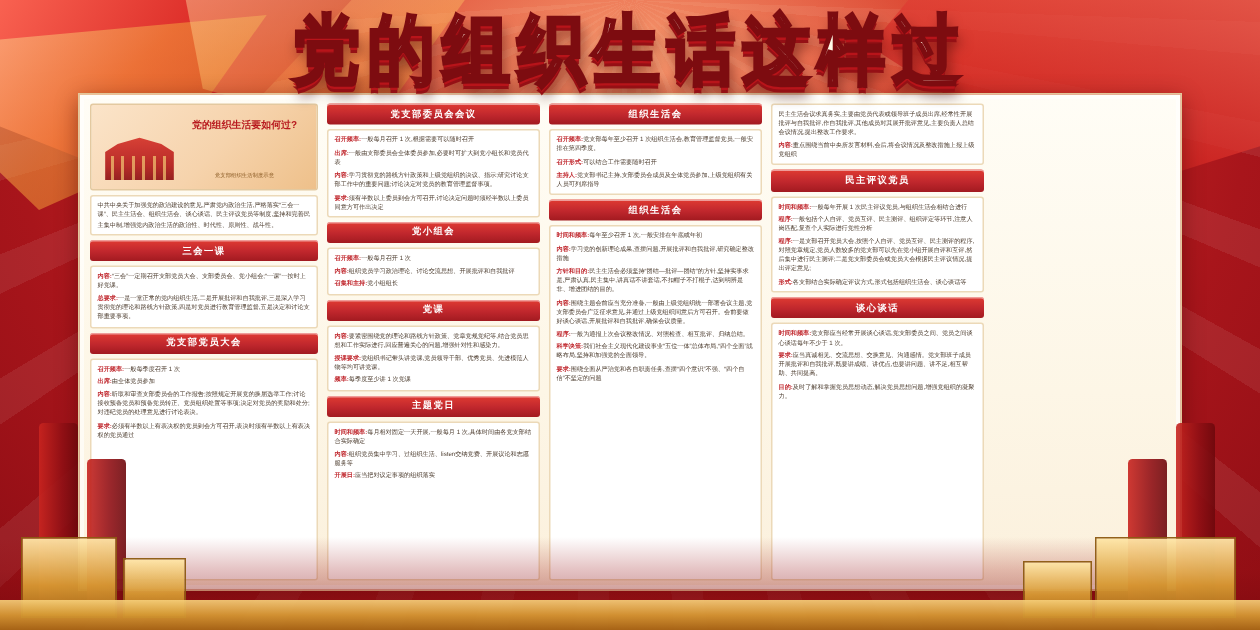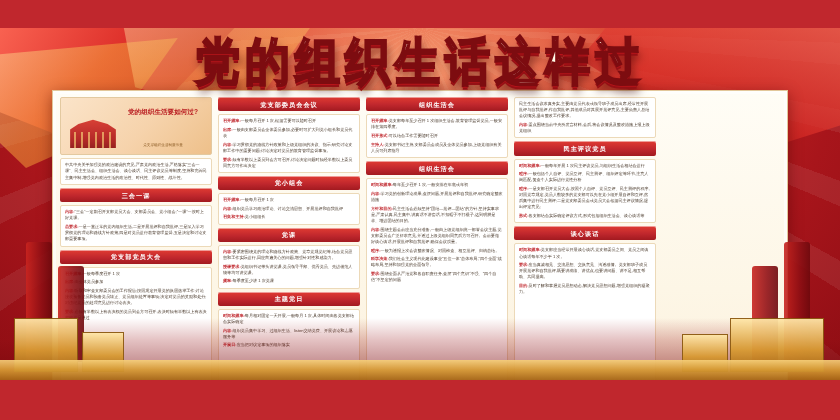--- a/index.html
+++ b/index.html
@@ -2,24 +2,23 @@
 <html><head>
 <meta charset="utf-8">
 <style>
   html,body{margin:0;padding:0;}
   body{
     width:840px;height:420px;overflow:hidden;
     font-family:"Liberation Sans","DejaVu Sans",sans-serif;
     background:#c0272d;
   }
   #stage{
-    position:relative;width:840px;height:352px;overflow:hidden;
+    position:relative;width:840px;height:420px;overflow:hidden;
     background:
       radial-gradient(ellipse at 50% 10%, #e8453c 0%, #cf2b26 38%, #a8151b 70%, #8d0d14 100%);
-    margin-top: 28px;
   }
   
   .rays{
     position:absolute;inset:0;
     background:
       repeating-conic-gradient(from 200deg at 50% 0%,
         rgba(255,255,255,0.07) 0deg 3deg, rgba(255,255,255,0) 3deg 9deg);
     mix-blend-mode:screen;pointer-events:none;
   }
   .glow{

